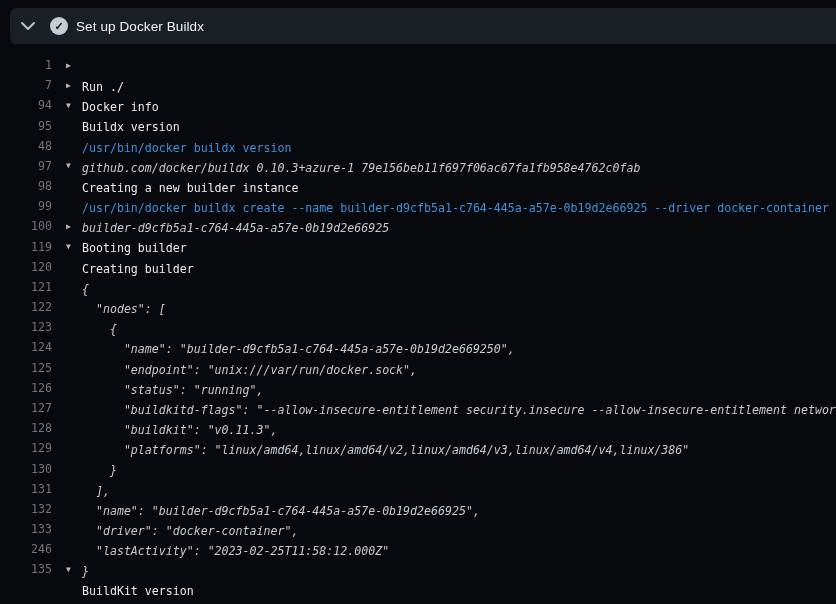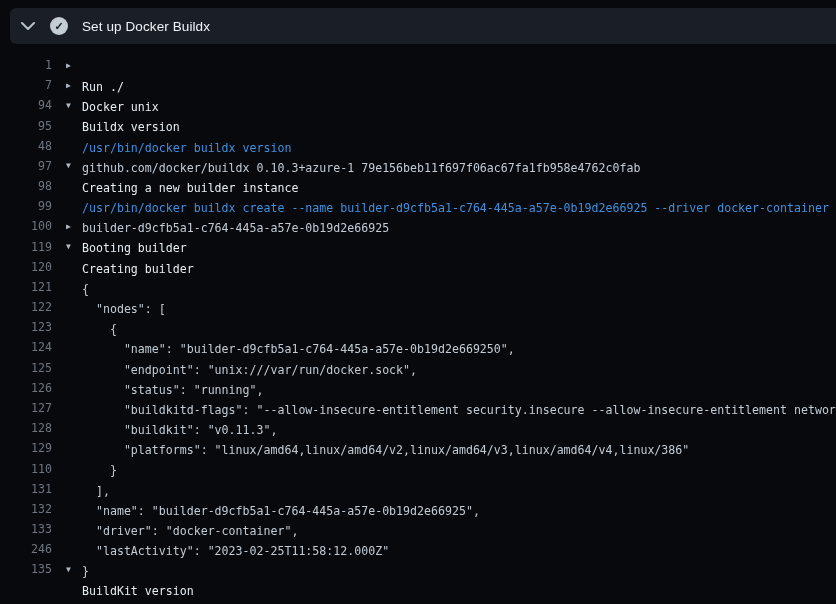--- a/index.html
+++ b/index.html
@@ -31,21 +31,21 @@
     margin-left: 14px;
     border-radius: 50%;
     background: #c4ccd4;
     color: #1c2128;
     font-size: 11px;
     font-weight: bold;
     display: flex; align-items: center; justify-content: center;
     line-height: 1;
   }
   .step-title {
-    margin-left: 14px;
+    margin-left: 8px;
     color: #f0f3f6;
     font-size: 13.5px;
     font-weight: 500;
     letter-spacing: .1px;
   }
   
   .log {
     position: absolute;
     top: 55px; left: 0;
     width: 836px;
@@ -69,58 +69,58 @@
     width: 16px;
     margin-left: 14px;
     font-size: 8px;
     color: #aeb8c2;
     display: inline-flex;
     align-items: center;
   }
   .row .text { white-space: pre; margin-top: 44px; }
   .row.group_collapsed .text, .row.group_expanded .text { color: #e6edf3; }
   .row.command .text { color: #4090e0; }
-  .row.output .text { color: #c3ccd5; }
+  .row.output .text { color: #c3ccd5; font-style: italic; }
   .row.group_collapsed, .row.group_expanded { cursor: pointer; }
 </style>
 </head>
 <body>
 
 <div class="step-header">
   <span class="chev">
     <svg width="14" height="8" viewBox="0 0 14 8" aria-hidden="true">
       <polyline points="1,1 7,7 13,1" fill="none" stroke="currentColor" stroke-width="2" stroke-linecap="round" stroke-linejoin="round"></polyline>
     </svg>
   </span>
   <span class="check-circle">✓</span>
   <span class="step-title">Set up Docker Buildx</span>
 </div>
 
 <div class="log">
   <div>
       <div class="row group_collapsed"><span class="num">1</span><span class="arrow">▶</span><span class="text">Run ./</span></div>
-      <div class="row group_collapsed"><span class="num">7</span><span class="arrow">▶</span><span class="text">Docker unix</span></div>
+      <div class="row group_collapsed"><span class="num">7</span><span class="arrow">▶</span><span class="text">Docker info</span></div>
       <div class="row group_expanded"><span class="num">94</span><span class="arrow">▼</span><span class="text">Buildx version</span></div>
       <div class="row command"><span class="num">95</span><span class="arrow"></span><span class="text">/usr/bin/docker buildx version</span></div>
       <div class="row output"><span class="num">48</span><span class="arrow"></span><span class="text">github.com/docker/buildx 0.10.3+azure-1 79e156beb11f697f06ac67fa1fb958e4762c0fab</span></div>
       <div class="row group_expanded"><span class="num">97</span><span class="arrow">▼</span><span class="text">Creating a new builder instance</span></div>
       <div class="row command"><span class="num">98</span><span class="arrow"></span><span class="text">/usr/bin/docker buildx create --name builder-d9cfb5a1-c764-445a-a57e-0b19d2e66925 --driver docker-container</span></div>
       <div class="row output"><span class="num">99</span><span class="arrow"></span><span class="text">builder-d9cfb5a1-c764-445a-a57e-0b19d2e66925</span></div>
       <div class="row group_collapsed"><span class="num">100</span><span class="arrow">▶</span><span class="text">Booting builder</span></div>
       <div class="row group_expanded"><span class="num">119</span><span class="arrow">▼</span><span class="text">Creating builder</span></div>
       <div class="row output"><span class="num">120</span><span class="arrow"></span><span class="text">{</span></div>
       <div class="row output"><span class="num">121</span><span class="arrow"></span><span class="text">  "nodes": [</span></div>
       <div class="row output"><span class="num">122</span><span class="arrow"></span><span class="text">    {</span></div>
       <div class="row output"><span class="num">123</span><span class="arrow"></span><span class="text">      "name": "builder-d9cfb5a1-c764-445a-a57e-0b19d2e669250",</span></div>
       <div class="row output"><span class="num">124</span><span class="arrow"></span><span class="text">      "endpoint": "unix:///var/run/docker.sock",</span></div>
       <div class="row output"><span class="num">125</span><span class="arrow"></span><span class="text">      "status": "running",</span></div>
       <div class="row output"><span class="num">126</span><span class="arrow"></span><span class="text">      "buildkitd-flags": "--allow-insecure-entitlement security.insecure --allow-insecure-entitlement networ</span></div>
       <div class="row output"><span class="num">127</span><span class="arrow"></span><span class="text">      "buildkit": "v0.11.3",</span></div>
       <div class="row output"><span class="num">128</span><span class="arrow"></span><span class="text">      "platforms": "linux/amd64,linux/amd64/v2,linux/amd64/v3,linux/amd64/v4,linux/386"</span></div>
       <div class="row output"><span class="num">129</span><span class="arrow"></span><span class="text">    }</span></div>
-      <div class="row output"><span class="num">110</span><span class="arrow"></span><span class="text">  ],</span></div>
+      <div class="row output"><span class="num">130</span><span class="arrow"></span><span class="text">  ],</span></div>
       <div class="row output"><span class="num">131</span><span class="arrow"></span><span class="text">  "name": "builder-d9cfb5a1-c764-445a-a57e-0b19d2e66925",</span></div>
       <div class="row output"><span class="num">132</span><span class="arrow"></span><span class="text">  "driver": "docker-container",</span></div>
       <div class="row output"><span class="num">133</span><span class="arrow"></span><span class="text">  "lastActivity": "2023-02-25T11:58:12.000Z"</span></div>
       <div class="row output"><span class="num">246</span><span class="arrow"></span><span class="text">}</span></div>
       <div class="row group_expanded"><span class="num">135</span><span class="arrow">▼</span><span class="text">BuildKit version</span></div>
     </div>
 </div>
 
 </body></html>

